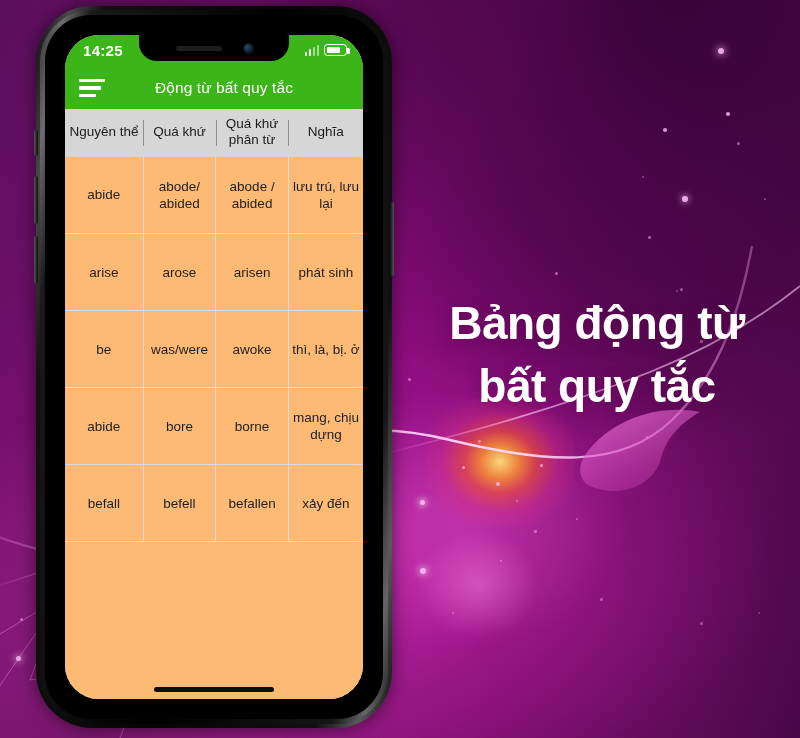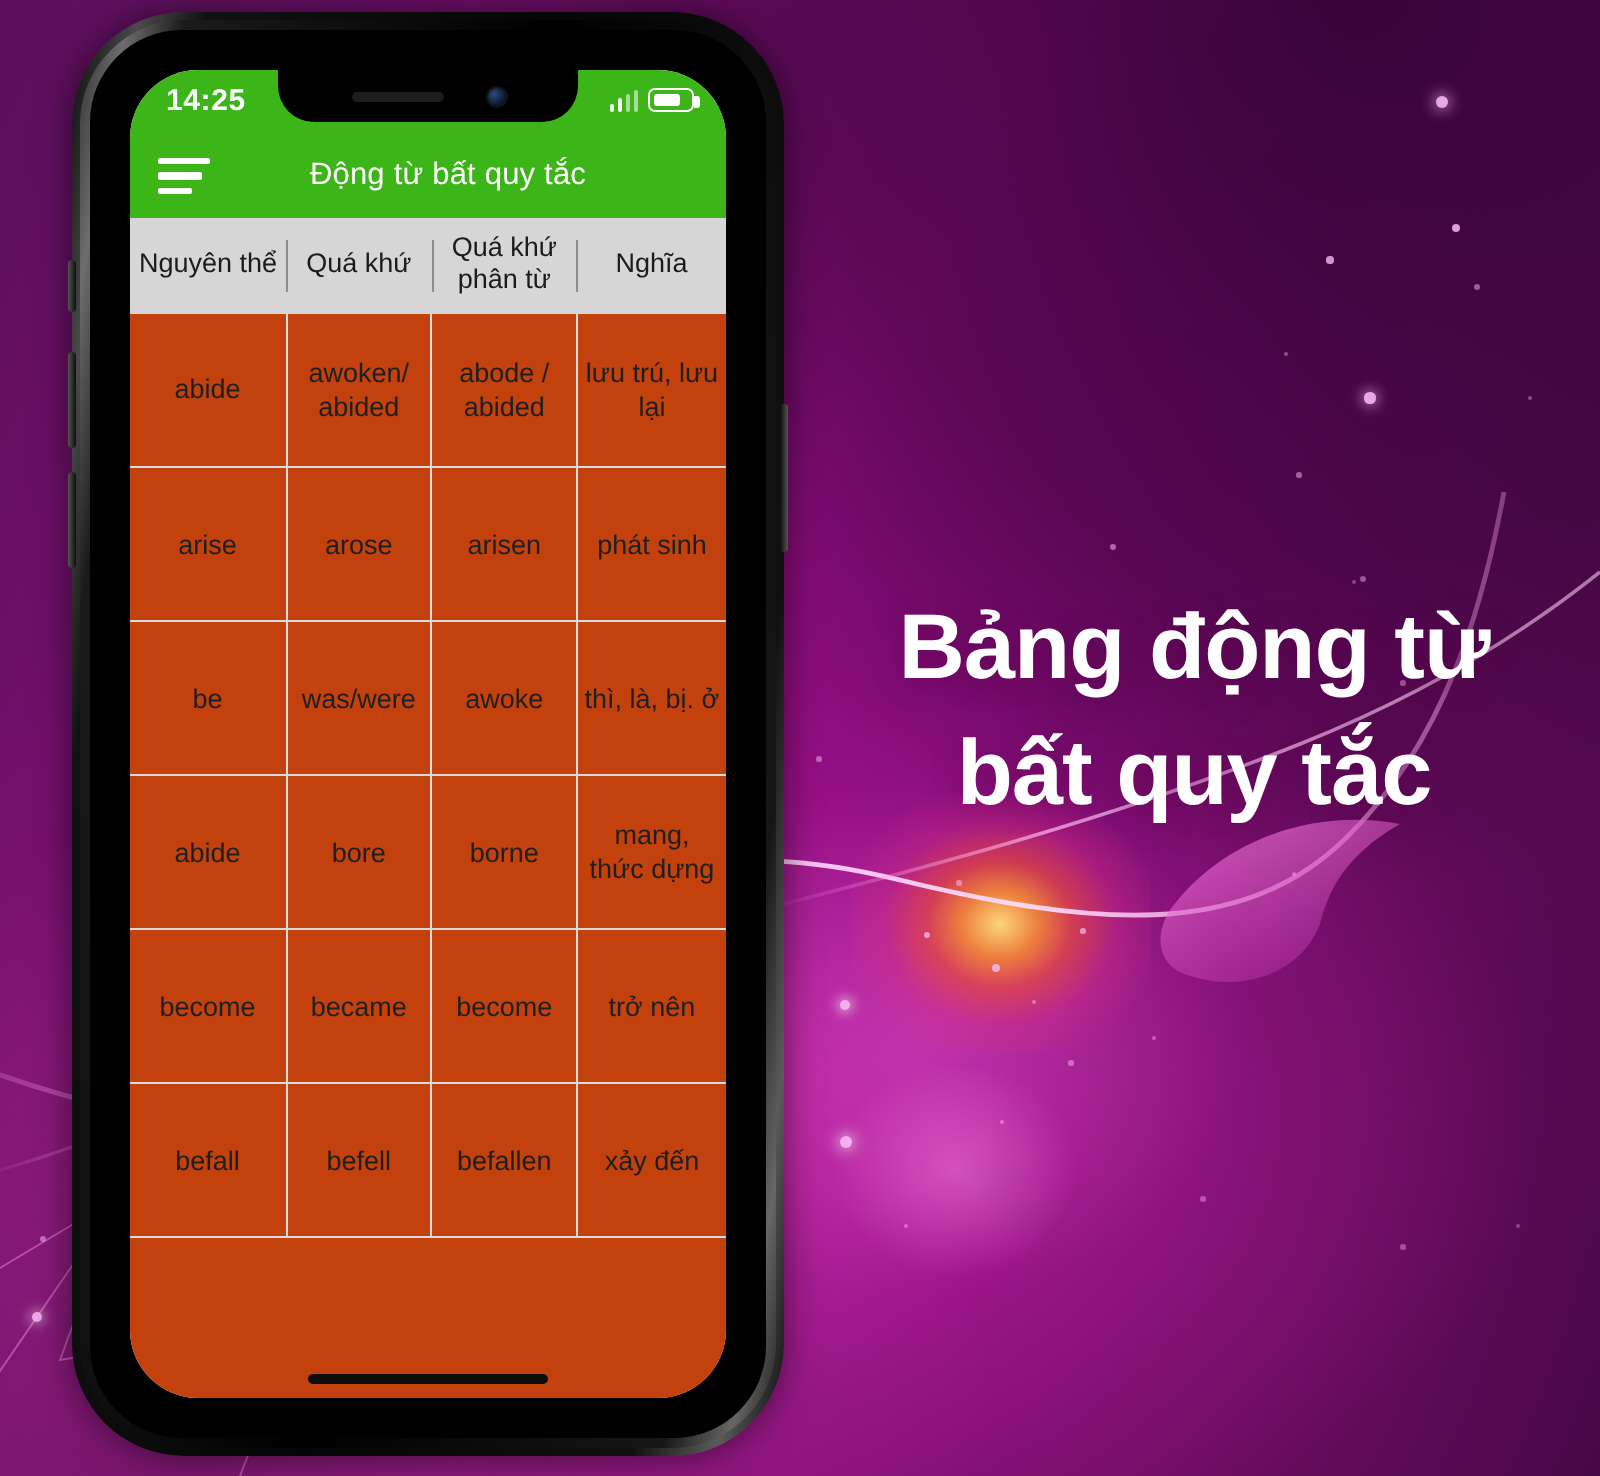--- a/index.html
+++ b/index.html
@@ -142,21 +142,21 @@
   .hamburger span { display:block; height:3.2px; background:#fff; border-radius:1px; }
   .hamburger span:nth-child(1){ width:26px; }
   .hamburger span:nth-child(2){ width:22px; }
   .hamburger span:nth-child(3){ width:17px; }
   .appbar .title {
     width:100%; text-align:center; color:#fff; font-size:15.5px; letter-spacing:0.1px;
     padding-left:20px;
   }
 
   
-  .tablewrap { position:relative; background:#c2410c; height:calc(100% - 74px); overflow:hidden; }
+  .tablewrap { position:relative; background:#fdba74; height:calc(100% - 74px); overflow:hidden; }
   table.verbs { width:100%; border-collapse:collapse; table-layout:fixed; }
   table.verbs col.c1 { width:26.2%; }
   table.verbs col.c2 { width:24.4%; }
   table.verbs col.c3 { width:24.4%; }
   table.verbs col.c4 { width:25.0%; }
   table.verbs thead th {
     background:#d6d6d6;
     color:#1b1b1b;
     font-size:13.5px;
     font-weight:normal;
@@ -341,47 +341,41 @@
             <tr>
               <th>Nguyên thể</th>
               <th>Quá khứ</th>
               <th>Quá khứ phân từ</th>
               <th>Nghĩa</th>
             </tr>
           </thead>
           <tbody>
             <tr>
               <td>abide</td>
-              <td>awoken/ abided</td>
+              <td>abode/ abided</td>
               <td>abode / abided</td>
               <td>lưu trú, lưu lại</td>
             </tr>
             <tr>
               <td>arise</td>
               <td>arose</td>
               <td>arisen</td>
               <td>phát sinh</td>
             </tr>
             <tr>
               <td>be</td>
               <td>was/were</td>
               <td>awoke</td>
               <td>thì, là, bị. ở</td>
             </tr>
             <tr>
               <td>abide</td>
               <td>bore</td>
               <td>borne</td>
-              <td>mang, thức dựng</td>
-            </tr>
-            <tr>
-              <td>become</td>
-              <td>became</td>
-              <td>become</td>
-              <td>trở nên</td>
+              <td>mang, chịu dựng</td>
             </tr>
             <tr>
               <td>befall</td>
               <td>befell</td>
               <td>befallen</td>
               <td>xảy đến</td>
             </tr>
           </tbody>
         </table>
       </div>

